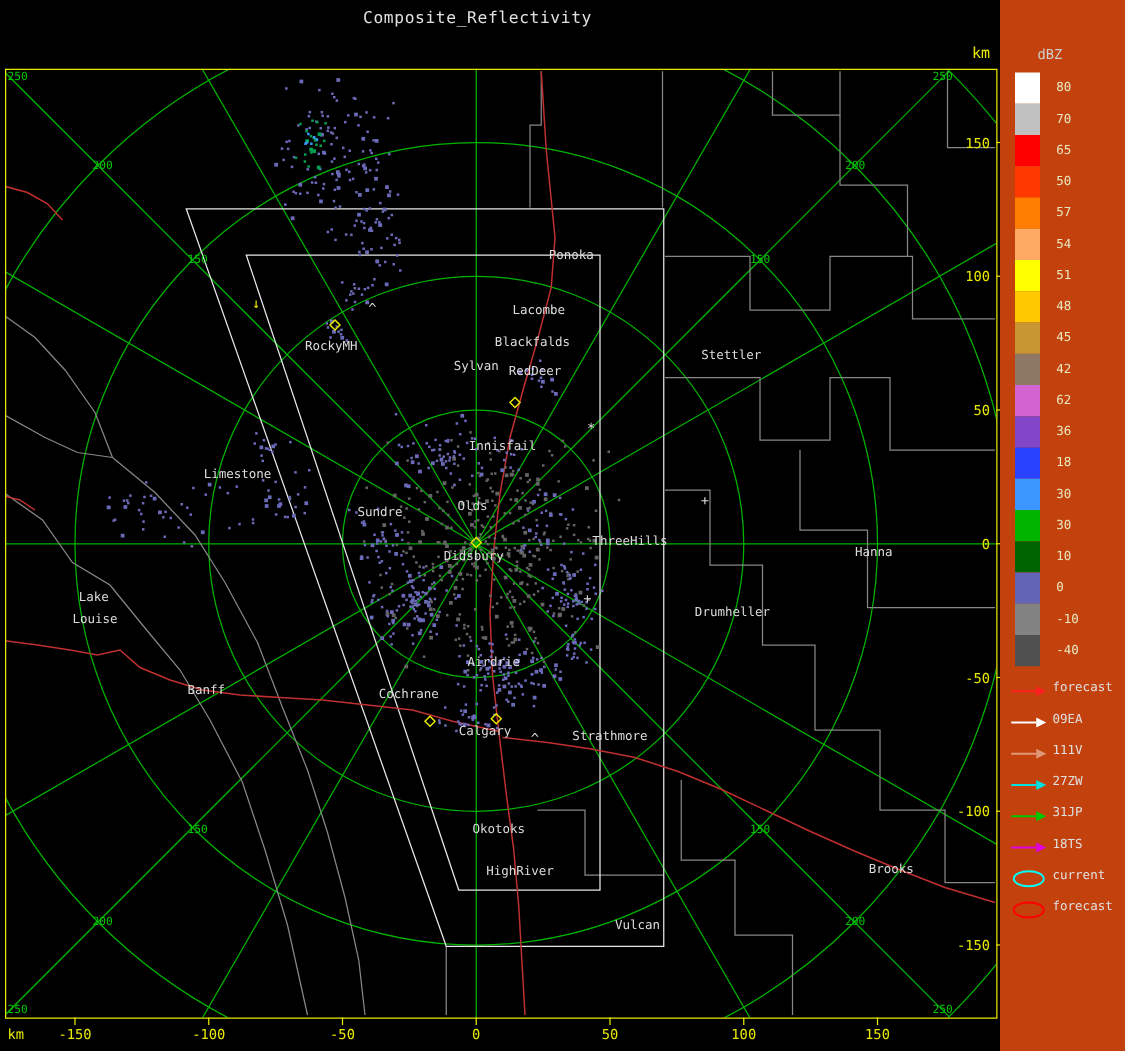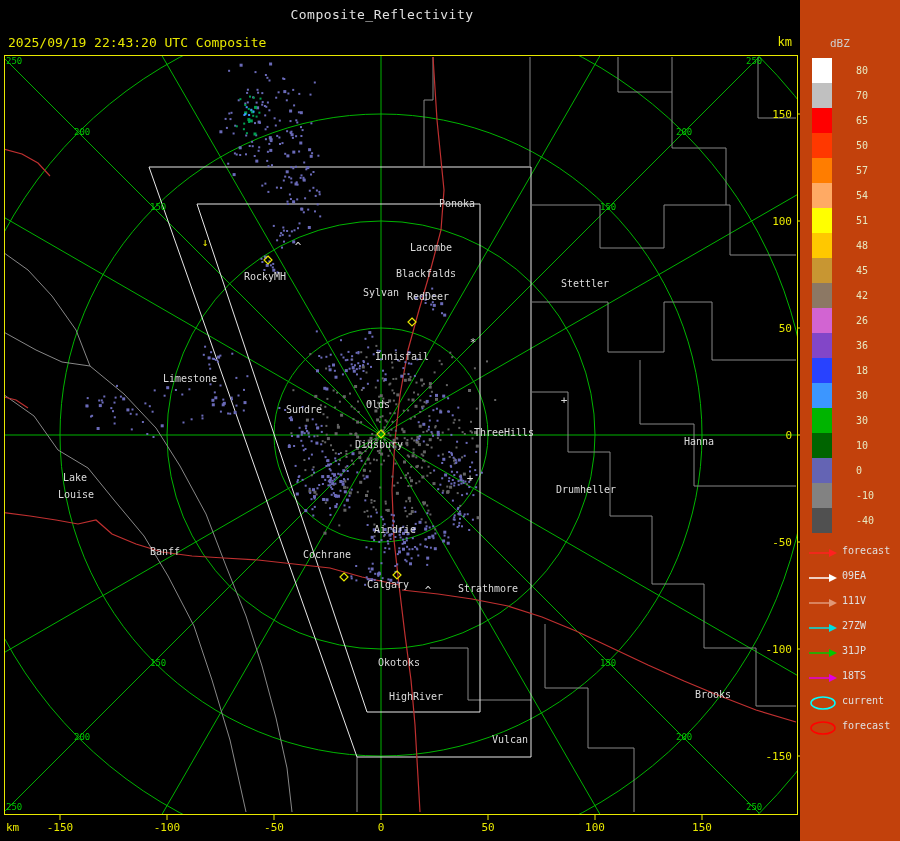--- a/index.html
+++ b/index.html
@@ -10,31 +10,30 @@
   .timestamp{position:absolute;top:35px;left:8px;color:#e8e800;font-size:13px;}
   .km-top{position:absolute;top:35px;left:752px;width:40px;text-align:right;
           color:#e8e800;font-size:12px;}
   #radar-svg{position:absolute;left:0;top:0;}
   #radar-svg text{font-family:"DejaVu Sans Mono",monospace;}
   #sidebar{position:absolute;left:800px;top:0;width:100px;height:841px;background:#c2410c;}
   .dbz-label{position:absolute;top:37px;left:30px;color:#cfcfcf;font-size:11px;}
   #scale-list{position:absolute;top:58px;left:12px;}
   .scale-row{display:flex;height:25px;align-items:center;}
   .swatch{width:20px;height:25px;flex:none;}
-  .scale-val{margin-left:24px;color:#e8e8c0;font-size:10px;}
+  .scale-val{margin-left:13px;color:#e8e8c0;font-size:10px;}
   #legend-list{position:absolute;top:545px;left:8px;}
   .legend-row{display:flex;height:25px;align-items:flex-start;}
   .legend-label{margin-left:4px;color:#e0e0e0;font-size:10px;}
 </style>
 </head>
 <body>
 
 <div class="screen">
   <div class="title-bar">Composite_Reflectivity</div>
-  <div class="timestamp">2025/09/19 22:43:20 UTC Composite</div>
   <div class="km-top">km</div>
 
   <svg id="radar-svg" width="800" height="841">
       <defs>
         <clipPath id="mapclip">
           <rect x="4" y="55" width="793" height="759"></rect>
         </clipPath>
       </defs>
       <g clip-path="url(#mapclip)">
         <circle cx="381" cy="435" r="107.0" fill="none" stroke="#00b400" stroke-width="1"></circle>
@@ -1316,21 +1315,21 @@
         <div class="scale-row">
           <span class="swatch" style="background: rgb(200, 150, 50);"></span>
           <span class="scale-val">45</span>
         </div>
         <div class="scale-row">
           <span class="swatch" style="background: rgb(140, 120, 100);"></span>
           <span class="scale-val">42</span>
         </div>
         <div class="scale-row">
           <span class="swatch" style="background: rgb(210, 100, 210);"></span>
-          <span class="scale-val">26</span>
+          <span class="scale-val">62</span>
         </div>
         <div class="scale-row">
           <span class="swatch" style="background: rgb(130, 70, 200);"></span>
           <span class="scale-val">36</span>
         </div>
         <div class="scale-row">
           <span class="swatch" style="background: rgb(40, 66, 255);"></span>
           <span class="scale-val">18</span>
         </div>
         <div class="scale-row">

